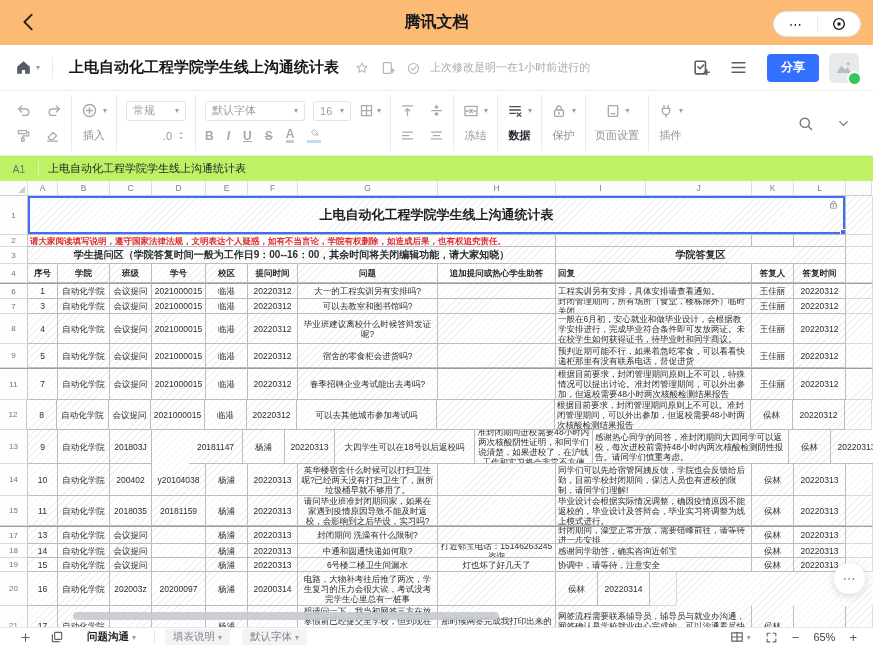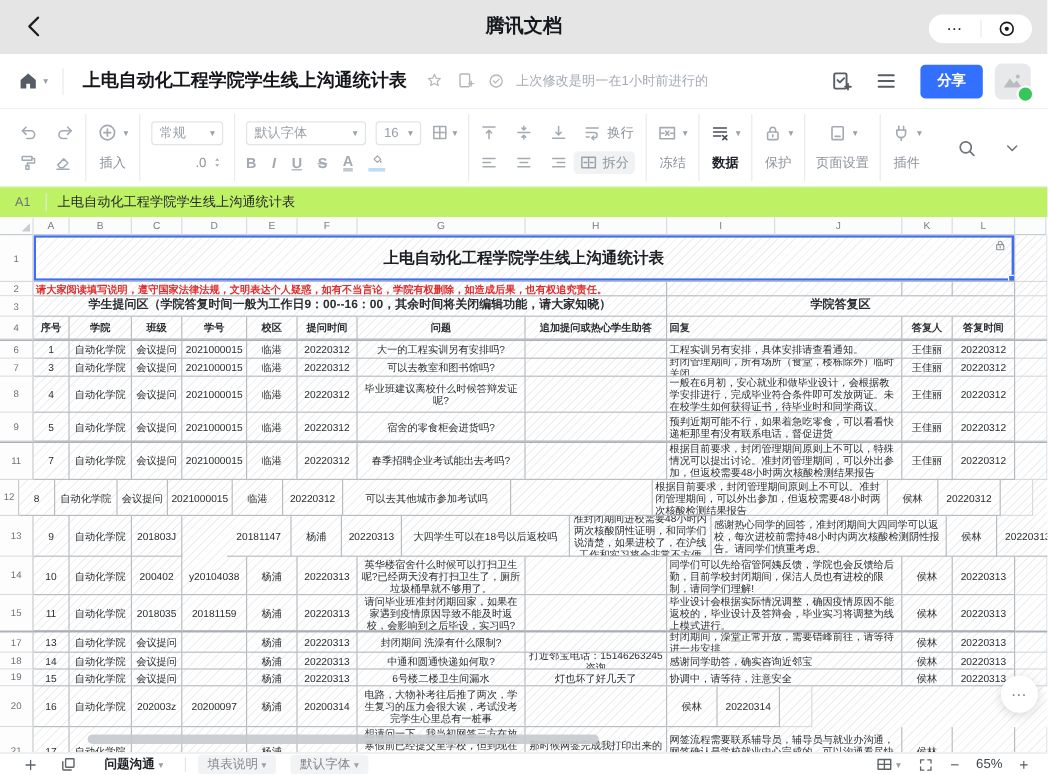--- a/index.html
+++ b/index.html
@@ -6,21 +6,21 @@
   body{
     width:873px;height:646px;overflow:hidden;position:relative;background:#fff;
     font-family:"Liberation Sans","DejaVu Sans",sans-serif;color:#23262a;
     -webkit-font-smoothing:antialiased;
   }
   .ic{display:inline-block;vertical-align:middle;fill:none;stroke:currentColor;stroke-width:2;stroke-linecap:round;stroke-linejoin:round;}
   .caret{font-size:8px;color:#9aa0a6;margin-left:3px;}
   .vdiv{width:1px;background:#e8eaec;align-self:stretch;margin:4px 9px;}
 
   
-  .sysbar{position:absolute;top:0;left:0;right:0;height:45px;background:#e5e5e5;display:flex;align-items:center;}
+  .sysbar{position:absolute;top:0;left:0;right:0;height:45px;background:#fdba74;display:flex;align-items:center;}
   .sys-title{position:absolute;left:0;right:0;text-align:center;font-size:16px;font-weight:700;color:#15181c;}
   .backbtn{position:absolute;left:18px;top:11px;width:24px;height:24px;color:#1b1e22;cursor:pointer;}
   .capsule{position:absolute;right:12px;top:11px;width:86px;height:24px;border:1px solid #e4e4e6;border-radius:14px;display:flex;align-items:center;background:#fff;}
   .capsule .half{flex:1;display:flex;align-items:center;justify-content:center;color:#17191c;font-size:13px;}
   .capsule .sep{width:1px;height:14px;background:#e8e8ea;}
 
   
   .dochdr{position:absolute;top:45px;left:0;right:0;height:46px;background:#fff;border-bottom:1px solid #eceef0;display:flex;align-items:center;padding:0 14px;box-sizing:border-box;}
   .homewrap{display:flex;align-items:center;color:#565c64;}
   .hdr-div{width:1px;height:22px;background:#e8eaec;margin:0 16px 0 12px;}
@@ -399,48 +399,20 @@
             <use href="#i-alignl"></use>
           </svg>
         </span>
       <span class="tbtn">
           <svg class="ic" width="15" height="15" viewBox="0 0 24 24">
             <use href="#i-alignc"></use>
           </svg>
         </span>
     </div>
   </div>
-  <div class="tgroup" style="margin-left:14px;">
-    <div class="trow" style="gap:5px;">
-      <span class="tbtn">
-          <svg class="ic" width="15" height="15" viewBox="0 0 24 24">
-            <use href="#i-vbot"></use>
-          </svg>
-        </span>
-      <span class="tbtn" style="margin-left:8px;">
-          <svg class="ic" width="15" height="15" viewBox="0 0 24 24">
-            <use href="#i-wrap"></use>
-          </svg>
-        </span>
-      <span class="tlabel">换行</span>
-    </div>
-    <div class="trow" style="gap:5px;">
-      <span class="tbtn">
-          <svg class="ic" width="15" height="15" viewBox="0 0 24 24">
-            <use href="#i-alignr"></use>
-          </svg>
-        </span>
-      <span class="split-hl">
-        <svg class="ic" width="15" height="15" viewBox="0 0 24 24">
-            <use href="#i-split"></use>
-          </svg>
-        <span class="tlabel">拆分</span>
-      </span>
-    </div>
-  </div>
   <span class="vdiv"></span>
   <div class="tgroup" style="align-items:center;">
     <div class="trow" style="gap:2px;">
       <span class="tbtn">
           <svg class="ic" width="16" height="16" viewBox="0 0 24 24">
             <use href="#i-merge"></use>
           </svg>
         </span>
       <span class="caret">▾</span>
     </div>
@@ -649,21 +621,21 @@
         <div class="cell " style="width: 42px;">临港</div>
         <div class="cell " style="width: 50px;">20220312</div>
         <div class="cell " style="width: 140px;">春季招聘企业考试能出去考吗?</div>
         <div class="cell " style="width: 118px;"></div>
         <div class="cell left" style="width: 196px;">根据目前要求，封闭管理期间原则上不可以，特殊情况可以提出讨论。准封闭管理期间，可以外出参加，但返校需要48小时两次核酸检测结果报告</div>
         <div class="cell " style="width: 42px;">王佳丽</div>
         <div class="cell " style="width: 52px;">20220312</div>
         <div class="cell part" style="width: 27px;"></div>
       </div>
       <div class="row" style="height: 30px;">
-        <div class="gut" style="width: 16px;">12</div>
+        <div class="gut" style="width: 27px;">12</div>
         <div class="cell " style="width: 30px;">8</div>
         <div class="cell " style="width: 52px;">自动化学院</div>
         <div class="cell " style="width: 42px;">会议提问</div>
         <div class="cell " style="width: 54px;">2021000015</div>
         <div class="cell " style="width: 42px;">临港</div>
         <div class="cell " style="width: 50px;">20220312</div>
         <div class="cell " style="width: 140px;">可以去其他城市参加考试吗</div>
         <div class="cell " style="width: 118px;"></div>
         <div class="cell left" style="width: 196px;">根据目前要求，封闭管理期间原则上不可以。准封闭管理期间，可以外出参加，但返校需要48小时两次核酸检测结果报告</div>
         <div class="cell " style="width: 42px;">侯林</div>

